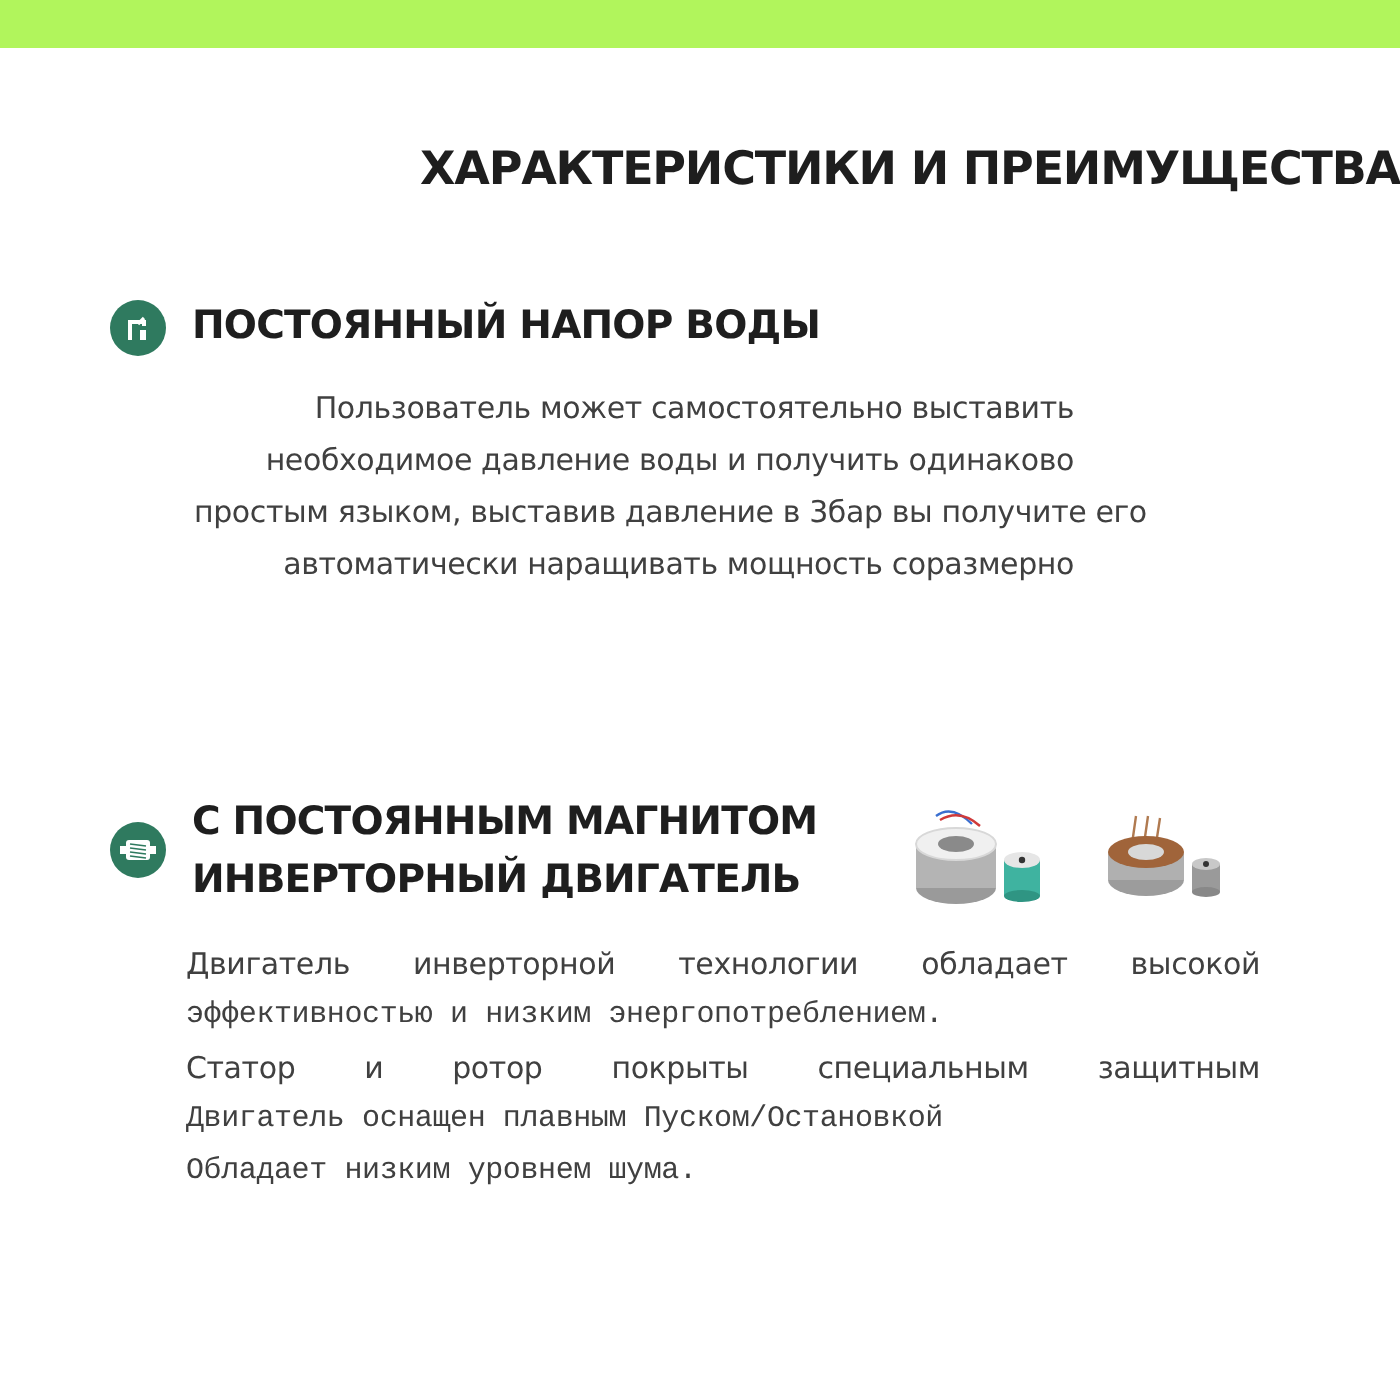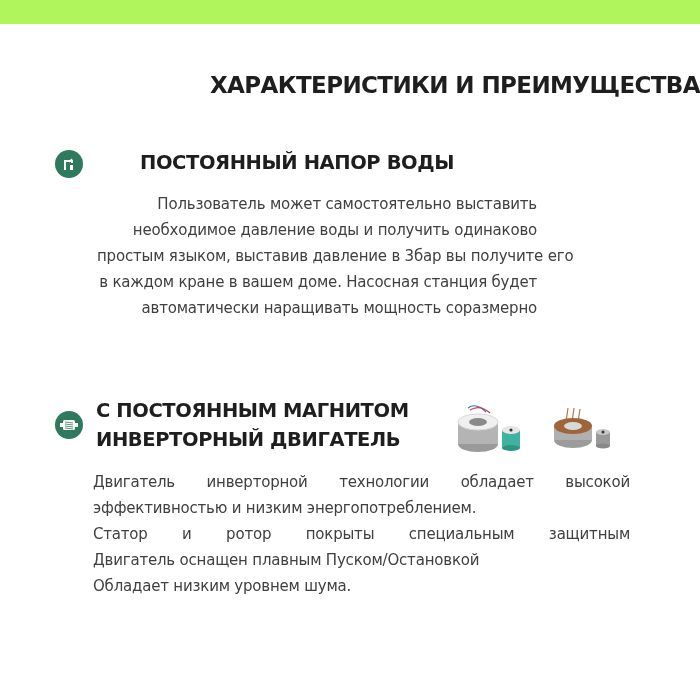--- a/index.html
+++ b/index.html
@@ -5,44 +5,43 @@
     html, body { margin:0; padding:0; }
     body { width:700px; height:700px; background:#ffffff; position:relative; overflow:hidden; font-family:"DejaVu Sans", "Liberation Sans", sans-serif; color:#3a3a3a; }
     .top-bar { position:absolute; left:0; top:0; width:700px; height:24px; background:#b1f55c; }
     .page-title { position:absolute; left:0; width:700px; top:72px; text-align:right; font-family:"DejaVu Sans", sans-serif; font-weight:bold; font-size:23px; letter-spacing:-0.6px; color:#1e1e1e; }
     .icon-circle { position:absolute; width:28px; height:28px; border-radius:50%; background:#2f7a5f; display:flex; align-items:center; justify-content:center; }
     .icon-circle svg { display:block; }
     .sec-title { position:absolute; font-family:"DejaVu Sans", sans-serif; font-weight:bold; font-size:19.5px; letter-spacing:-0.4px; color:#1e1e1e; line-height:29px; white-space:nowrap; }
     .para { position:absolute; font-family:"DejaVu Sans", sans-serif; font-size:15px; color:#404040; line-height:26px; letter-spacing:-0.2px; }
     .para .line { display:block; white-space:nowrap;text-align:right; }
     .justify .line { text-align:justify; text-align-last:justify; white-space:normal; }
-    .justify .line.last { text-align-last:left; }
+    .justify .line.last { text-align-last:left;font-family:Liberation Mono, monospace; }
     .motor-images { position:absolute; left:440px; top:400px; width:180px; height:60px; }
   </style>
 </head>
 <body>
 
 <div class="top-bar"></div>
 
 <div class="page-title">ХАРАКТЕРИСТИКИ И ПРЕИМУЩЕСТВА</div>
 
 <div class="icon-circle" style="left:55px; top:150px;">
   <svg width="16" height="16" viewBox="0 0 16 16">
     <path d="M3 14 V4 H12 V7 H10 V6 H5 V14 Z" fill="#ffffff"></path>
     <path d="M8 6 L11 3" stroke="#ffffff" stroke-width="1.6" fill="none"></path>
     <rect x="9" y="9" width="3" height="5" fill="#ffffff"></rect>
   </svg>
 </div>
-<div class="sec-title" style="left:96px; top:148px;margin-left:44px;">ПОСТОЯННЫЙ НАПОР ВОДЫ</div>
+<div class="sec-title" style="left:96px; top:148px;">ПОСТОЯННЫЙ НАПОР ВОДЫ</div>
 
 <div class="para" style="left:97px; top:191px; width:440px;">
   <span class="line">Пользователь может самостоятельно выставить</span>
   <span class="line">необходимое давление воды и получить одинаково</span>
   <span class="line">простым языком, выставив давление в 3бар вы получите его</span>
-  <span class="line">в каждом кране в вашем доме. Насосная станция будет</span>
   <span class="line">автоматически наращивать мощность соразмерно</span>
 </div>
 
 <div class="icon-circle" style="left:55px; top:411px;">
   <svg width="18" height="12" viewBox="0 0 18 12">
     <rect x="3" y="1" width="12" height="10" rx="1.5" fill="#ffffff"></rect>
     <rect x="0" y="4" width="3" height="4" fill="#ffffff"></rect>
     <rect x="15" y="4" width="3" height="4" fill="#ffffff"></rect>
     <path d="M5 3 L13 4 M5 5 L13 6 M5 7 L13 8 M5 9 L13 10" stroke="#2f7a5f" stroke-width="0.8"></path>
   </svg>

